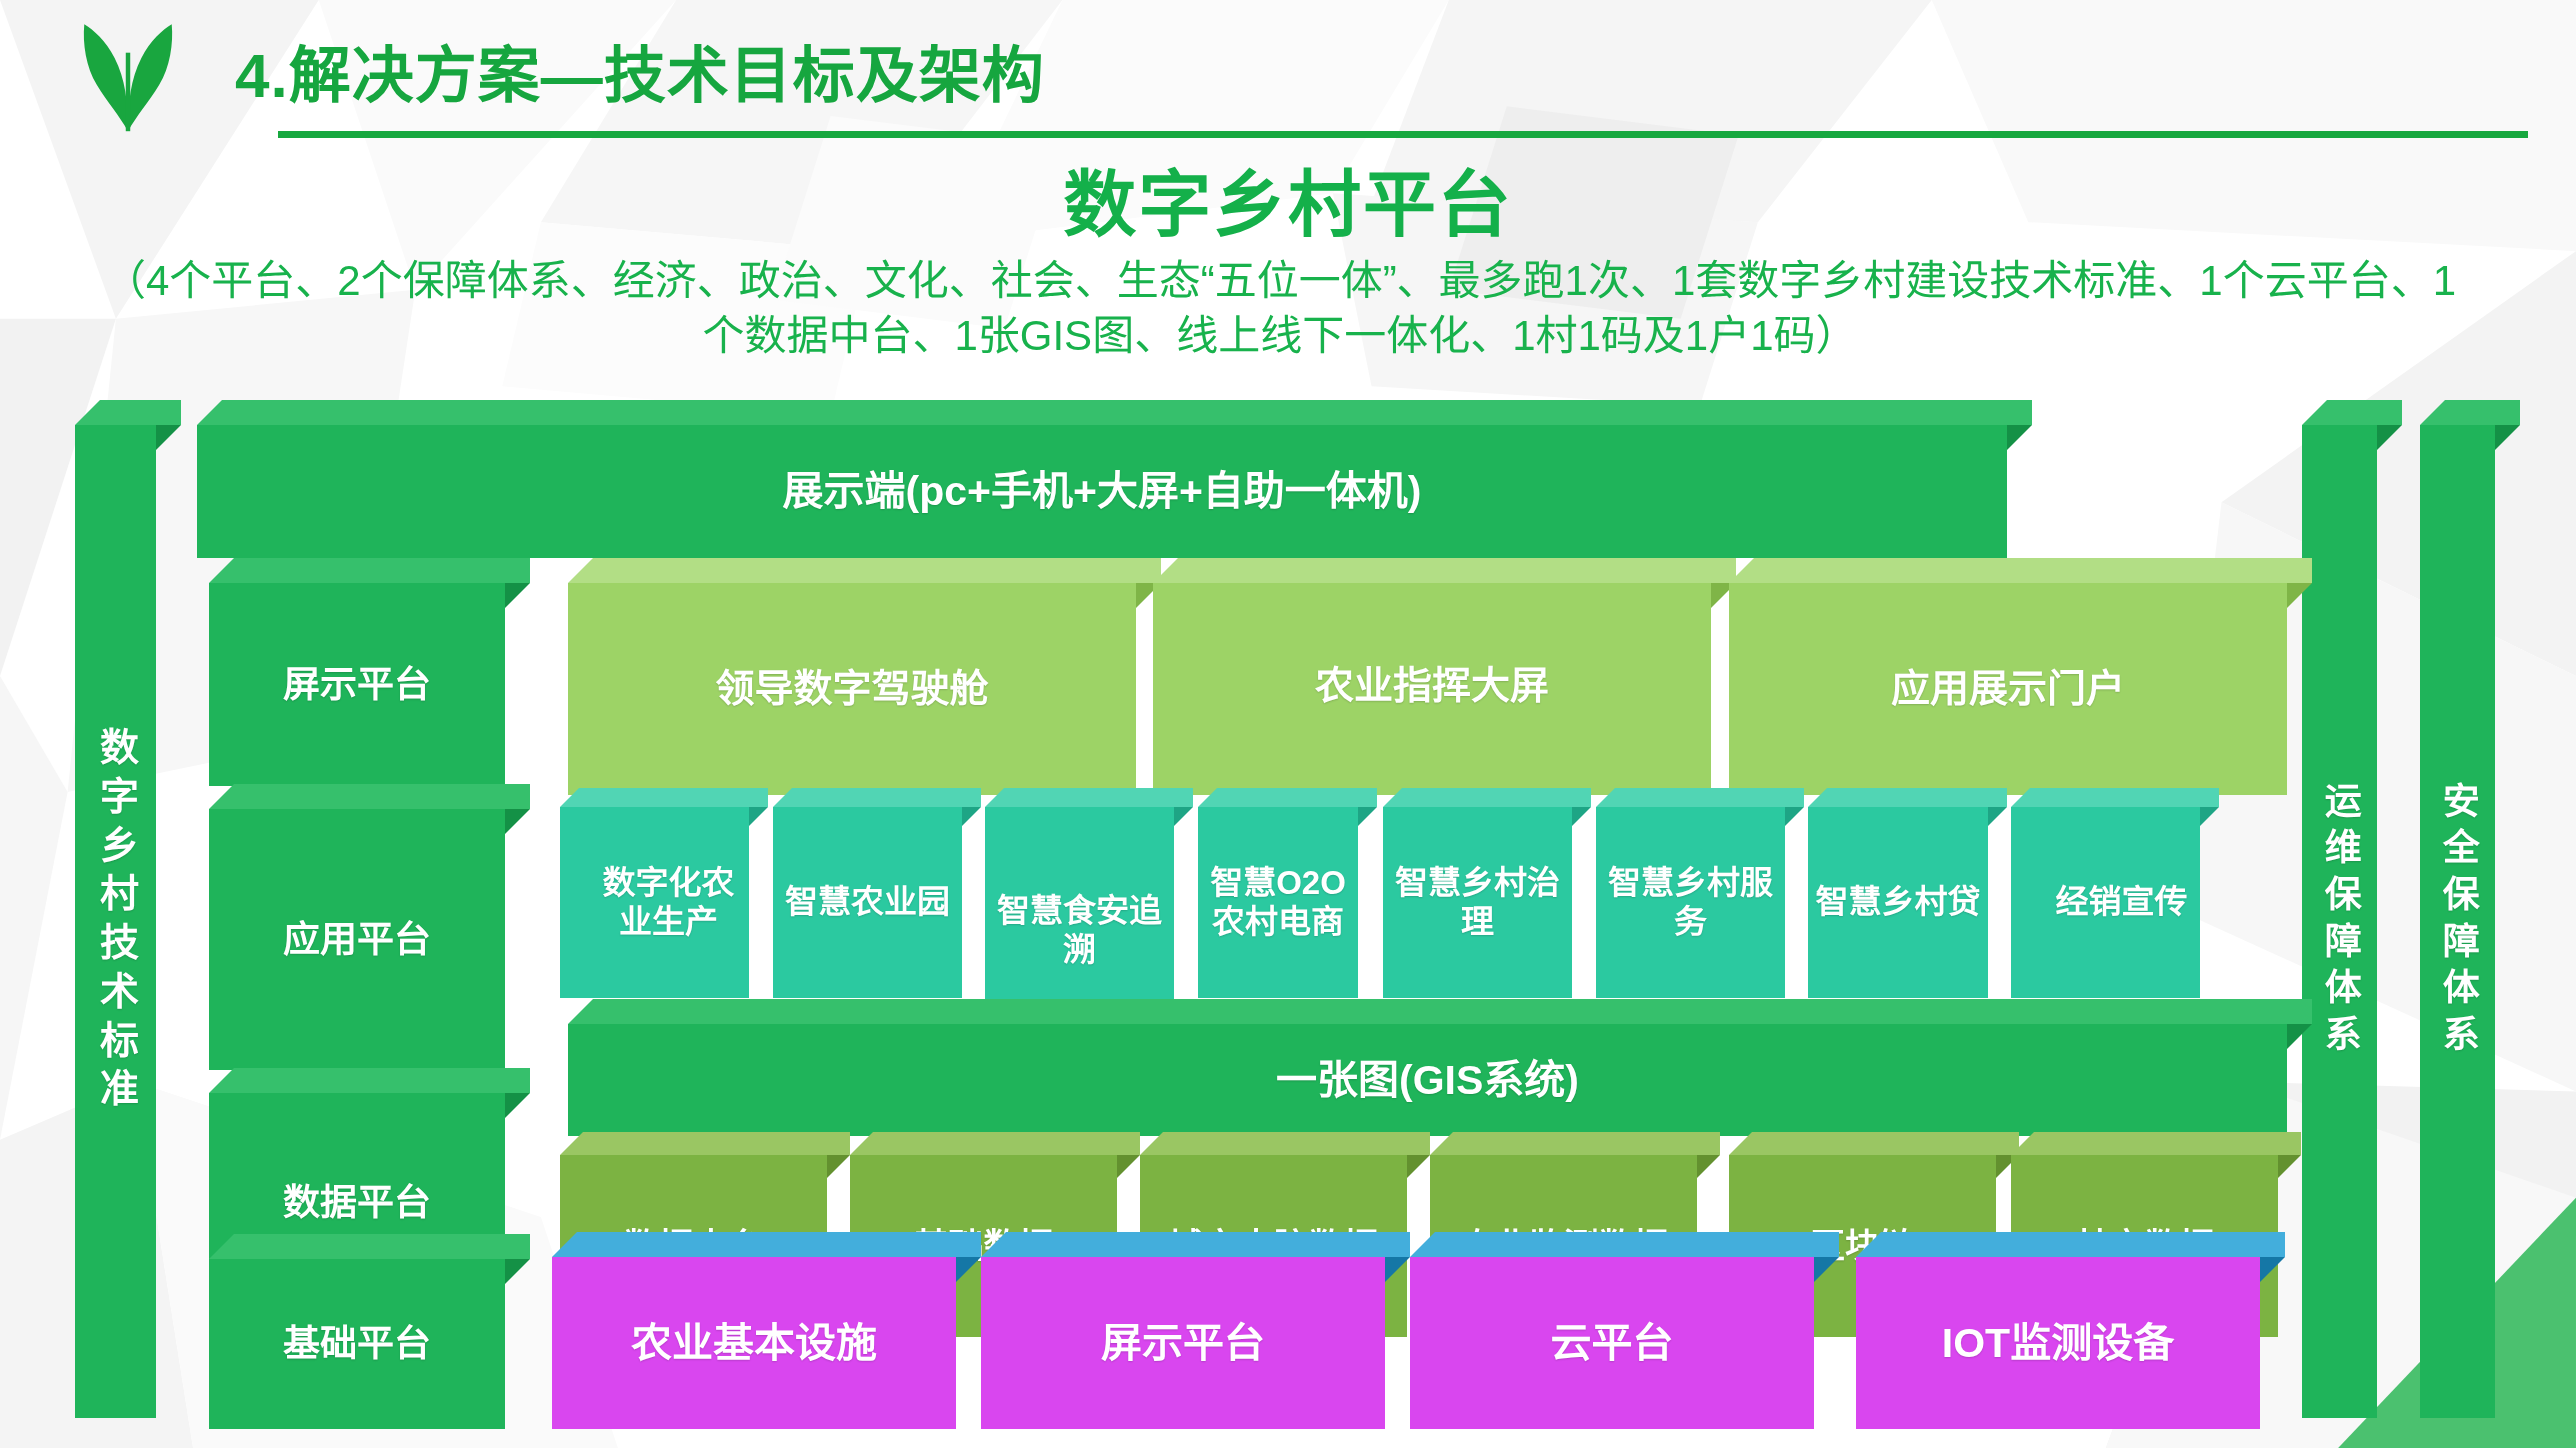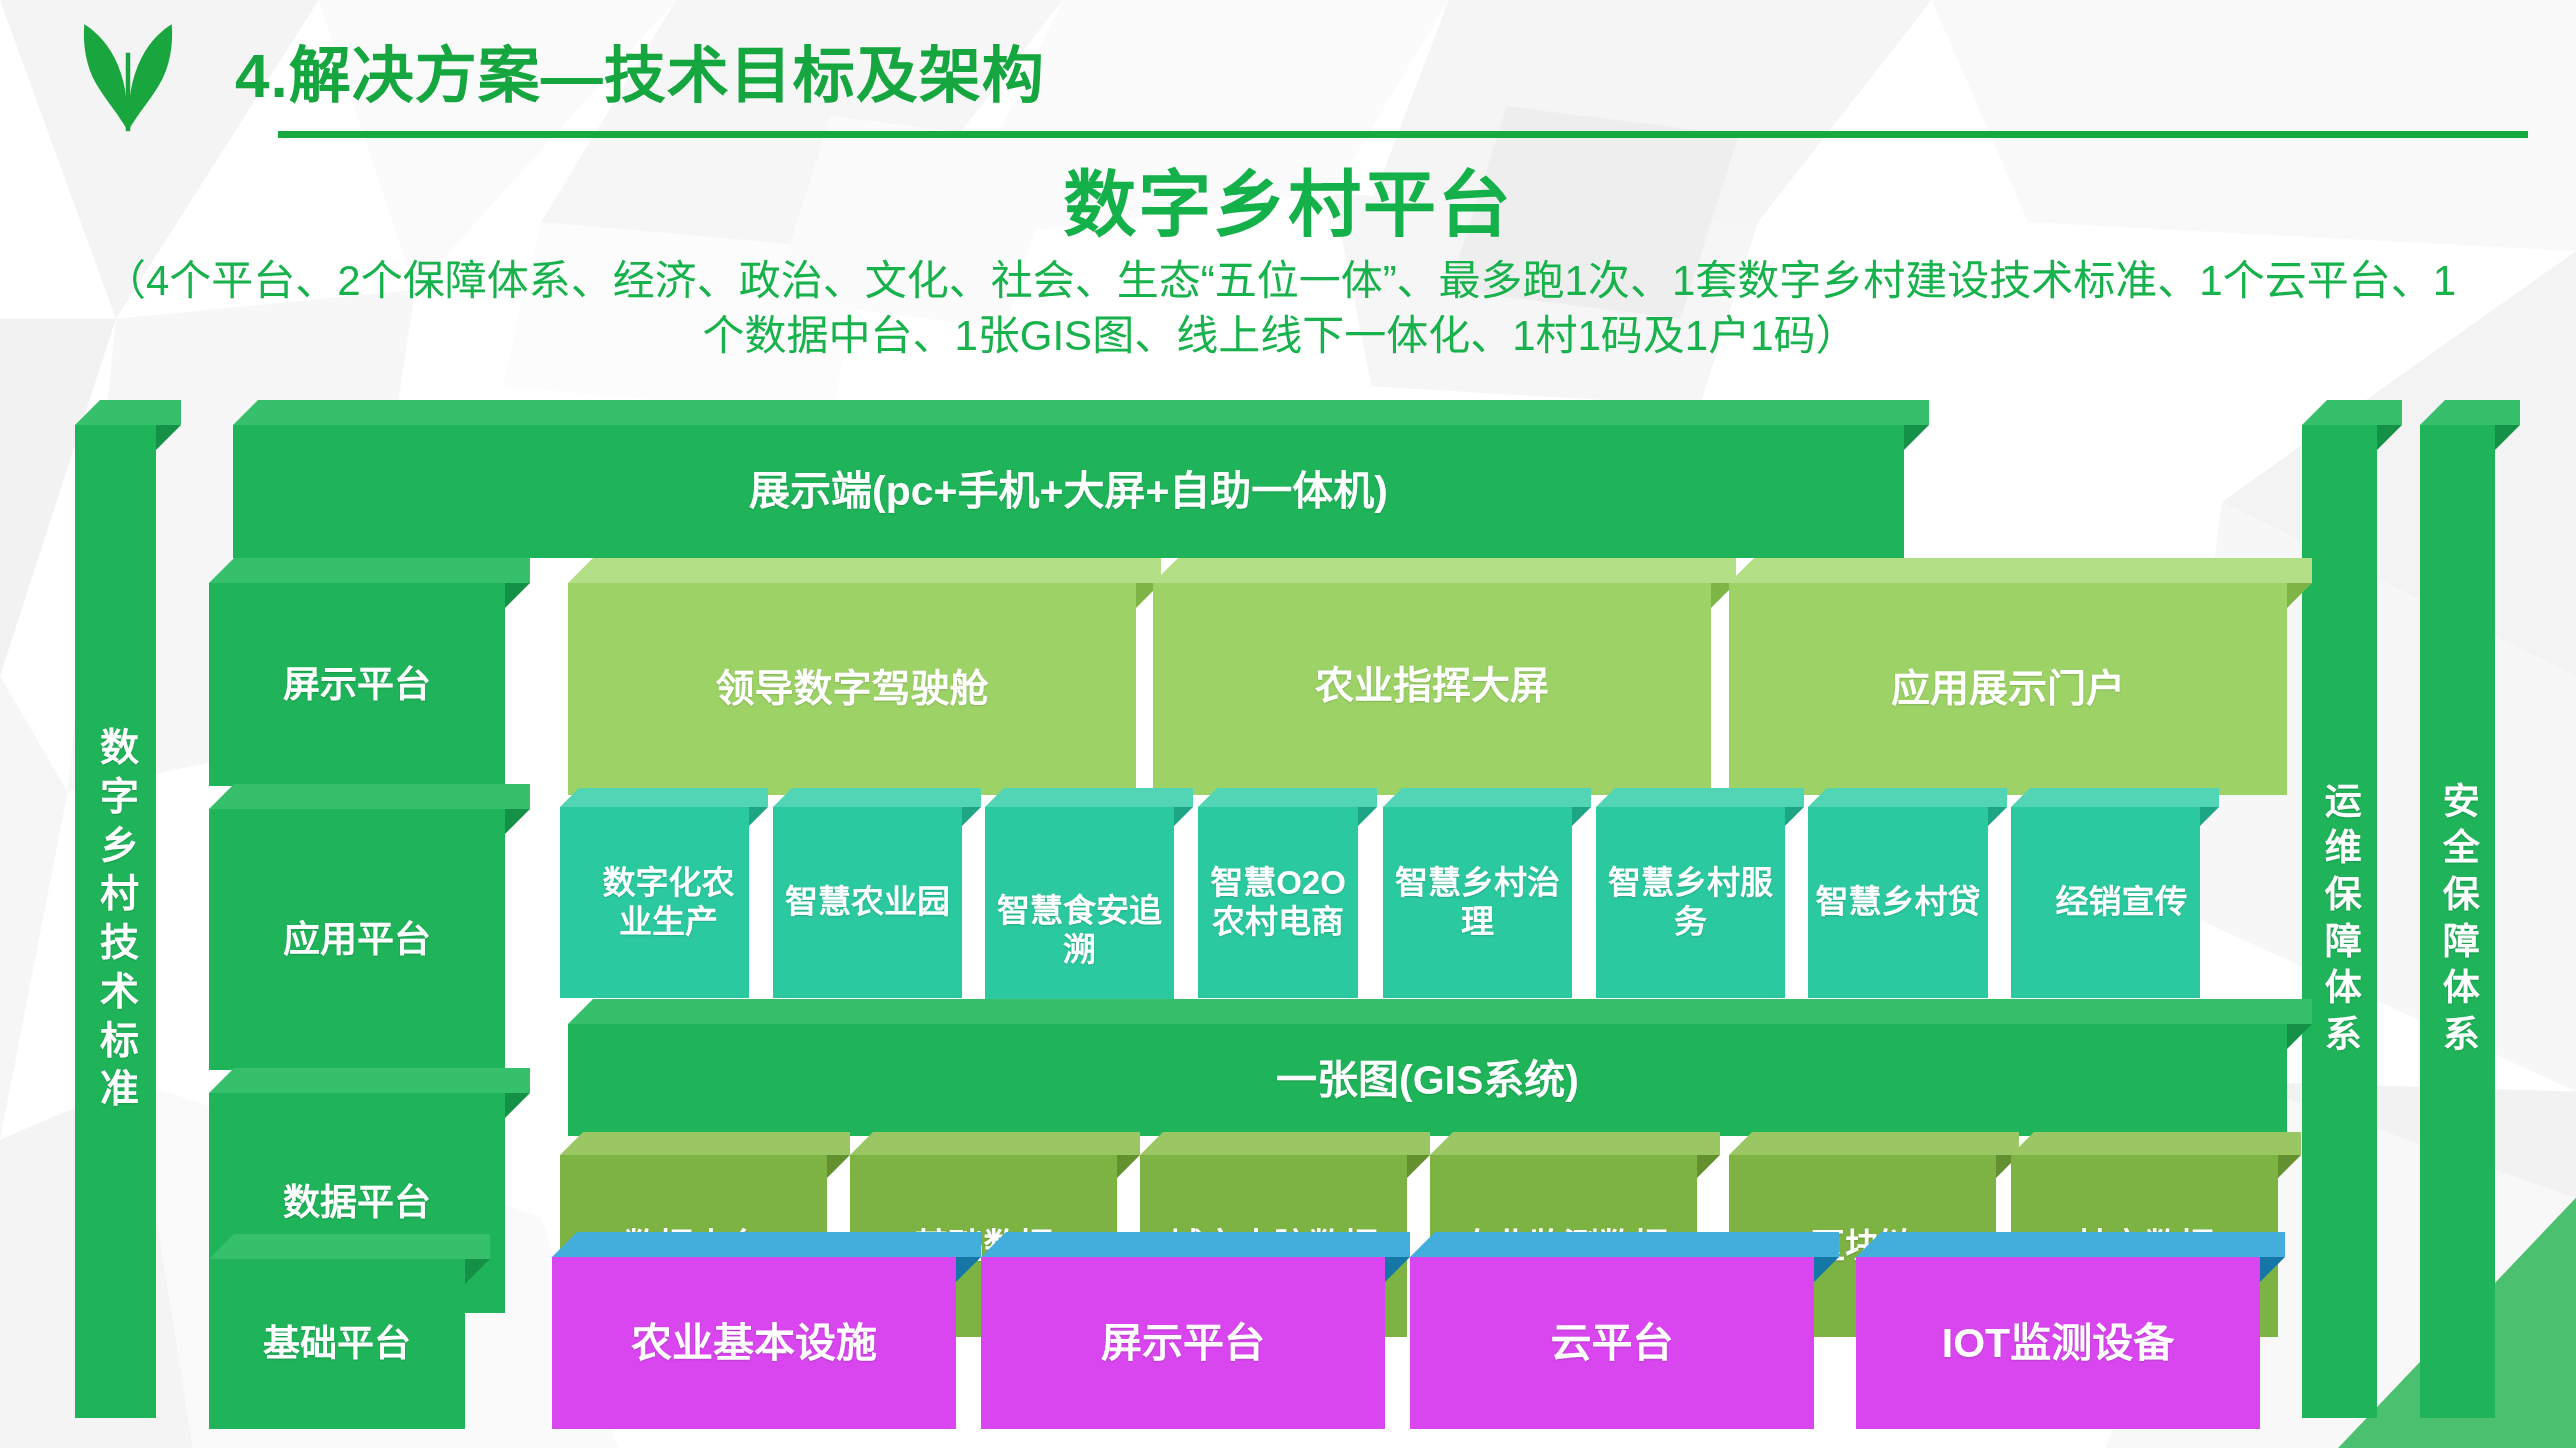--- a/index.html
+++ b/index.html
@@ -202,37 +202,37 @@
   </div>
 
   <div class="box c-green vert" style="left:2302px; top:31px; width:75px; height:993px; font-size:37px;">
     <span>运维保障体系</span>
   </div>
 
   <div class="box c-green vert" style="left:2420px; top:31px; width:75px; height:993px; font-size:37px;">
     <span>安全保障体系</span>
   </div>
 
-  <div class="box c-green" style="left:197px; top:31px; width:1671px; height:133px; font-size:41px;margin-left:36px;">
+  <div class="box c-green" style="left:197px; top:31px; width:1810px; height:133px; font-size:41px;">
     <span>展示端(pc+手机+大屏+自助一体机)</span>
   </div>
 
   <div class="box c-green" style="left:209px; top:189px; width:296px; height:203px; font-size:37px;">
     <span>屏示平台</span>
   </div>
 
   <div class="box c-green" style="left:209px; top:415px; width:296px; height:261px; font-size:37px;">
     <span>应用平台</span>
   </div>
 
   <div class="box c-green" style="left:209px; top:699px; width:296px; height:220px; font-size:37px;">
     <span>数据平台</span>
   </div>
 
-  <div class="box c-green" style="left:209px; top:865px; width:256px; height:170px; font-size:37px;">
+  <div class="box c-green" style="left:209px; top:865px; width:296px; height:170px; font-size:37px;">
     <span>基础平台</span>
   </div>
 
   <div class="box c-ltgreen" style="left:568px; top:189px; width:568px; height:212px; font-size:39px;">
     <span>领导数字驾驶舱</span>
   </div>
 
   <div class="box c-ltgreen" style="left:1153px; top:189px; width:558px; height:212px; font-size:39px;font-family:Liberation Mono, monospace;">
     <span>农业指挥大屏</span>
   </div>

